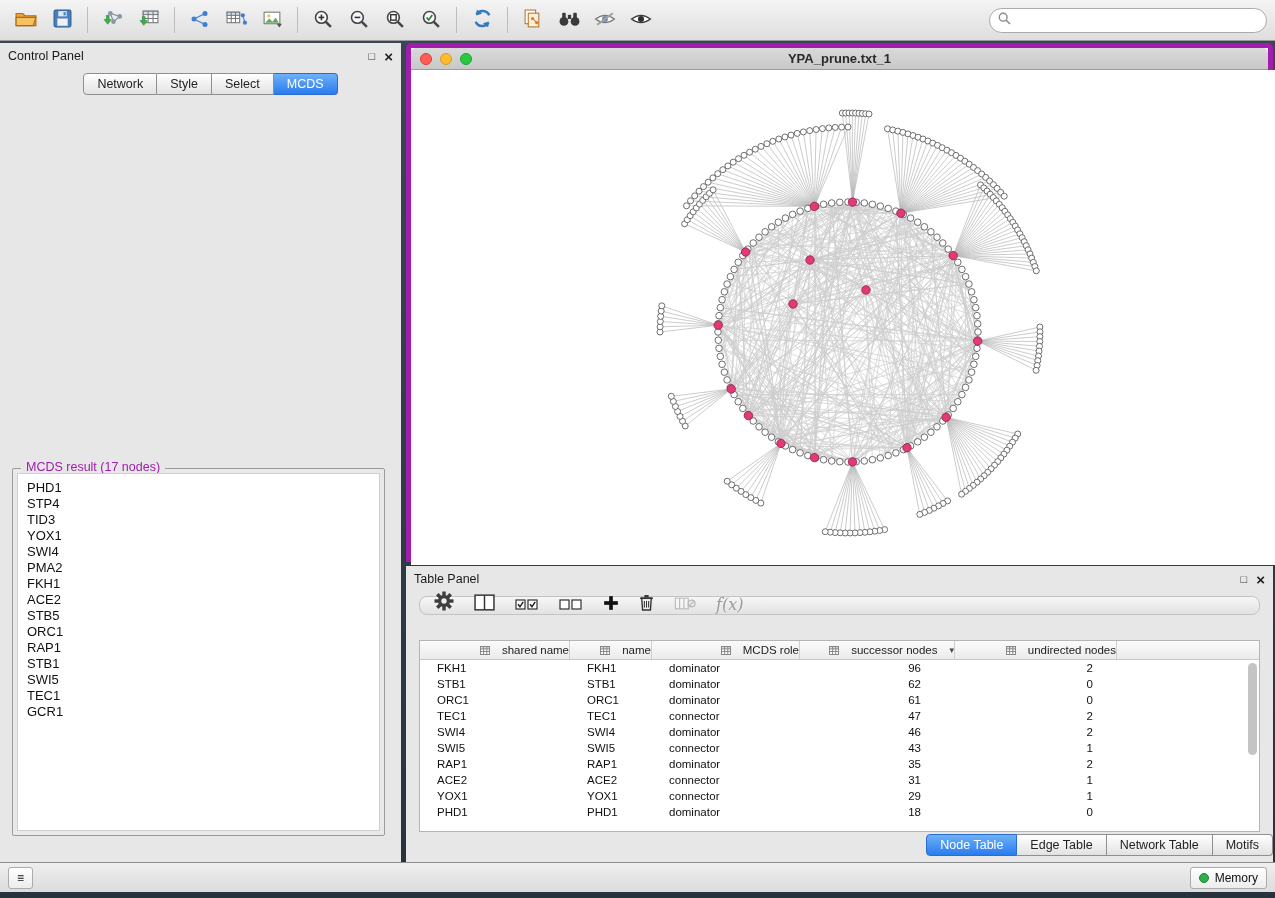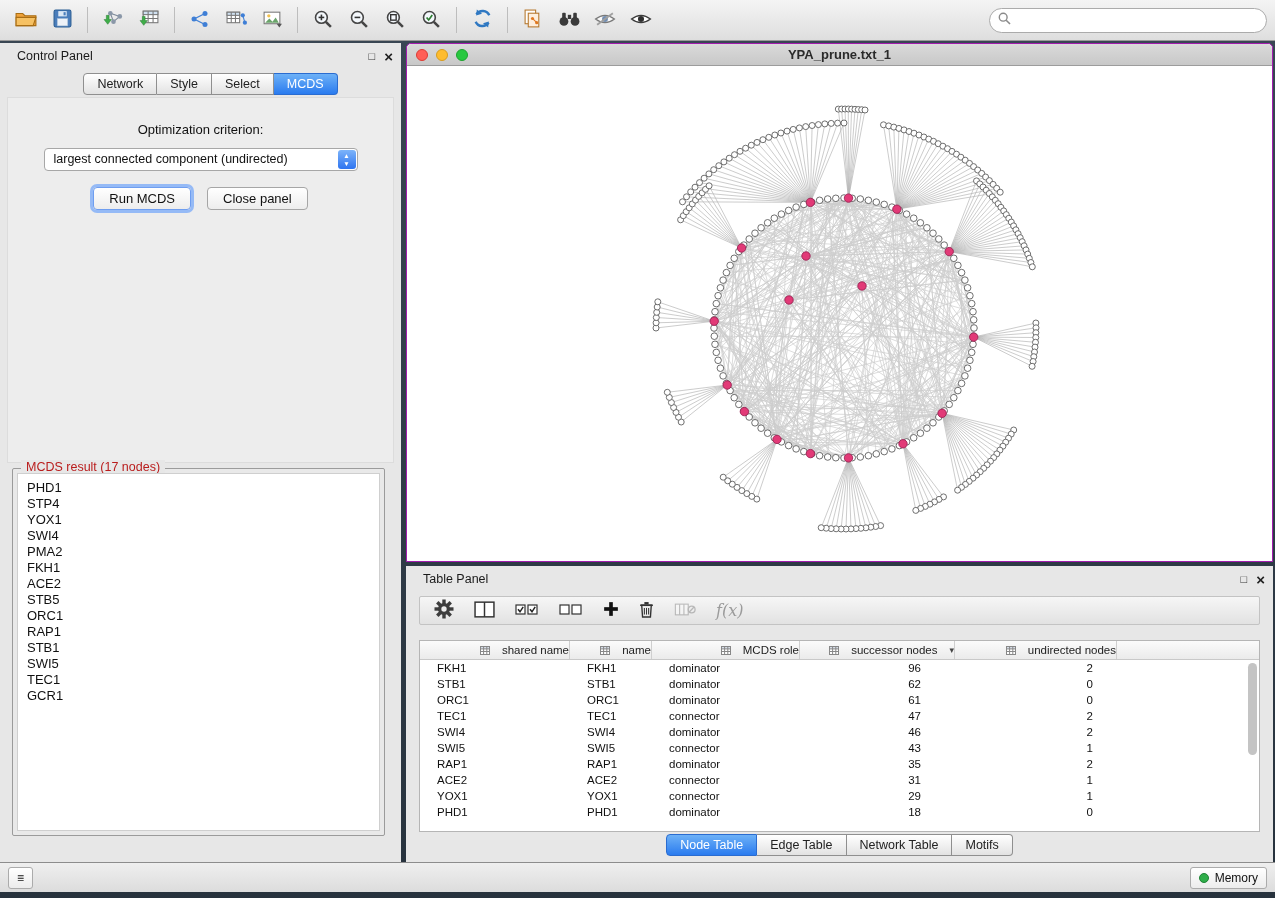--- a/index.html
+++ b/index.html
@@ -26,21 +26,21 @@
     margin-left:auto; width:278px; height:25px; background:#fff;
     border:1px solid #ababab; border-radius:13px;
     display:flex; align-items:center; padding:0 8px; gap:5px;
   }
   .search-wrap input {
     border:none; outline:none; flex:1; font-size:12px; background:transparent;
     font-family:"Liberation Sans", sans-serif;
   }
   
   .panel { position:absolute; background:#e7e7e7; }
-  .panel-header { height:26px; line-height:26px; padding:0 17px; font-size:12.5px; color:#1a1a1a; position:relative; }
+  .panel-header { height:26px; line-height:26px; padding:0 8px; font-size:12.5px; color:#1a1a1a; position:relative; }
   .panel-controls { position:absolute; right:8px; top:0; height:26px; display:flex; align-items:center; gap:9px; }
   .float-glyph { font-size:11px; color:#333; }
   .close-glyph { font-size:15px; font-weight:bold; color:#222; line-height:1; }
   
   #control-panel { left:0; top:43px; width:401px; height:819px; }
   .cp-tabs { position:absolute; top:30px; left:0; right:0; display:flex; justify-content:center;margin-left:20px; }
   .seg { display:inline-flex; }
   .seg .tab {
     border:1px solid #8f8f8f; border-left:none;
     background:linear-gradient(#ffffff,#e2e2e2);
@@ -75,54 +75,54 @@
     border-radius:4px; padding:3px 15px; font-size:13px; color:#111;
     font-family:"Liberation Sans", sans-serif; cursor:default;
   }
   .btn.focus-ring { box-shadow:0 0 0 3px rgba(77,144,254,.55); border-color:#6f9ef0; }
   .groupbox {
     position:absolute; left:12px; right:16px; top:425px; height:368px;
     border:1px solid #9b9b9b; border-radius:2px; background:#e9e9e9;
   }
   .groupbox .legend {
     position:absolute; top:-9px; left:8px; background:#e7e7e7; padding:0 5px;
-    font-size:12.5px; color:#b91c1c;
+    font-size:12.5px; color:#a21caf;
   }
   .groupbox .list {
     position:absolute; top:4px; left:4px; right:4px; bottom:4px;
     background:#fff; border:1px solid #cfcfcf; overflow:hidden; padding:6px 9px;
   }
   .mcds-item { font-size:13px; line-height:16px; color:#111; }
   
   #network-window {
     left:406px; top:43px; width:867px; height:519px;
-    background:#fff; border:1px solid #a21caf; border-radius:5px 5px 0 0;
+    background:#fff; border:5px solid #a21caf; border-radius:5px 5px 0 0;
   }
   .titlebar {
     height:22px; background:linear-gradient(#dadada,#c8c8c8);
     border-bottom:1px solid #9c9c9c; border-radius:5px 5px 0 0;
     display:flex; align-items:center; position:relative;
   }
   .lights { display:flex; gap:8px; margin-left:9px; }
   .light { width:12px; height:12px; border-radius:50%; }
   .light.red { background:#ff5f57; border:1px solid #dd3b33; }
   .light.yellow { background:#febc2e; border:1px solid #d89c1c; }
   .light.green { background:#28c840; border:1px solid #1da32f; }
   .win-title {
     position:absolute; left:0; right:0; text-align:center;
     font-size:13px; font-weight:bold; color:#2a2a2a; pointer-events:none;
   }
   .net-canvas { width:865px; height:495px; background:#fff; overflow:hidden; }
   
   #table-panel { left:406px; top:566px; width:867px; height:296px; }
   .tp-toolbar {
-    position:absolute; top:30px; left:13px; right:13px; height:29px;
+    position:absolute; top:30px; left:13px; right:13px; height:19px;
     background:linear-gradient(#f6f6f6,#e2e2e2);
-    border:1px solid #c3c3c3; border-radius:2px;
-    display:flex; align-items:center; gap:20px; padding:0 14px;
+    border:1px solid #c3c3c3; border-radius:8px;
+    display:flex; align-items:flex-end; gap:20px; padding:0 14px;
   }
   .ticon { display:flex; align-items:center; justify-content:center; background:none; border:none; cursor:default; }
   .fx { font-family:"DejaVu Serif", serif; font-style:italic; font-size:16px; color:#9b9b9b; }
   .tp-table {
     position:absolute; top:74px; left:13px; right:13px; height:192px;
     background:#fff; border:1px solid #b5b5b5; overflow:hidden;
   }
   .thead { display:flex; height:19px; background:linear-gradient(#fbfbfb,#ebebeb); border-bottom:1px solid #c9c9c9; }
   .th {
     display:flex; align-items:center; justify-content:flex-end; gap:12px;
@@ -134,21 +134,21 @@
   .c1 { width:150px; } .c2 { width:82px; } .c3 { width:148px; }
   .c4 { width:155px; } .c5 { width:162px; }
   .td.c1, .td.c2, .td.c3 { padding-left:17px; }
   .td.c4 { text-align:right; padding-right:34px; }
   .td.c5 { text-align:right; padding-right:24px; }
   .sort-caret { font-size:9px; color:#444; }
   .vscroll {
     position:absolute; right:2px; top:22px; width:9px; height:92px;
     background:#c4c4c4; border-radius:5px;
   }
-  .tp-tabs { position:absolute; bottom:6px; left:0; right:0; display:flex; justify-content:center; }
+  .tp-tabs { position:absolute; bottom:6px; left:0; right:0; display:flex; justify-content:flex-end; }
   
   #statusbar {
     position:absolute; left:0; right:0; top:862px; height:30px;
     background:linear-gradient(#efefef,#dcdcdc); border-top:1px solid #8d8d8d;
     display:flex; align-items:center; padding:0 8px;
   }
   .sb-btn {
     border:1px solid #ababab; background:linear-gradient(#fff,#ececec);
     border-radius:3px; height:22px; display:flex; align-items:center; gap:6px;
     padding:0 8px; font-size:12px; color:#111; cursor:default;
@@ -350,39 +350,26 @@
     </span>
   </div>
   <div class="cp-tabs">
     <div class="seg">
       <div class="tab">Network</div>
       <div class="tab">Style</div>
       <div class="tab">Select</div>
       <div class="tab active">MCDS</div>
     </div>
   </div>
-  <div class="cp-content">
-    <div class="opt-label">Optimization criterion:</div>
-    <div class="select">
-      <span>largest connected component (undirected)</span>
-      <span class="caps">
-          <span>▲</span>
-          <span>▼</span>
-        </span>
-    </div>
-    <div class="cp-buttons">
-      <button class="btn focus-ring">Run MCDS</button>
-      <button class="btn">Close panel</button>
-    </div>
-  </div>
   <div class="groupbox">
     <span class="legend">MCDS result (17 nodes)</span>
     <div class="list">
       <div class="mcds-item">PHD1</div>
         <div class="mcds-item">STP4</div>
+        <div class="mcds-item">TID3</div>
         <div class="mcds-item">YOX1</div>
         <div class="mcds-item">SWI4</div>
         <div class="mcds-item">PMA2</div>
         <div class="mcds-item">FKH1</div>
         <div class="mcds-item">ACE2</div>
         <div class="mcds-item">STB5</div>
         <div class="mcds-item">ORC1</div>
         <div class="mcds-item">RAP1</div>
         <div class="mcds-item">STB1</div>
         <div class="mcds-item">SWI5</div>

